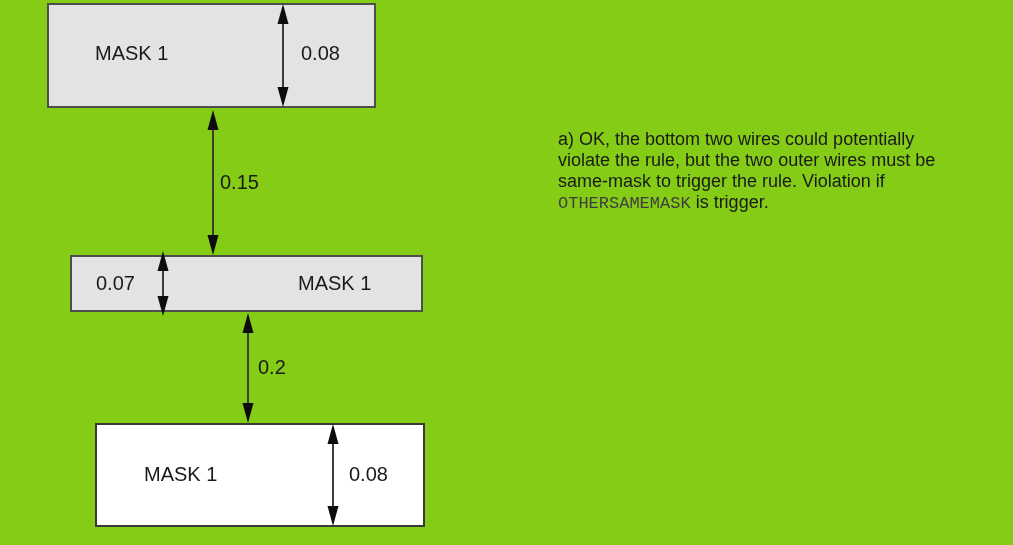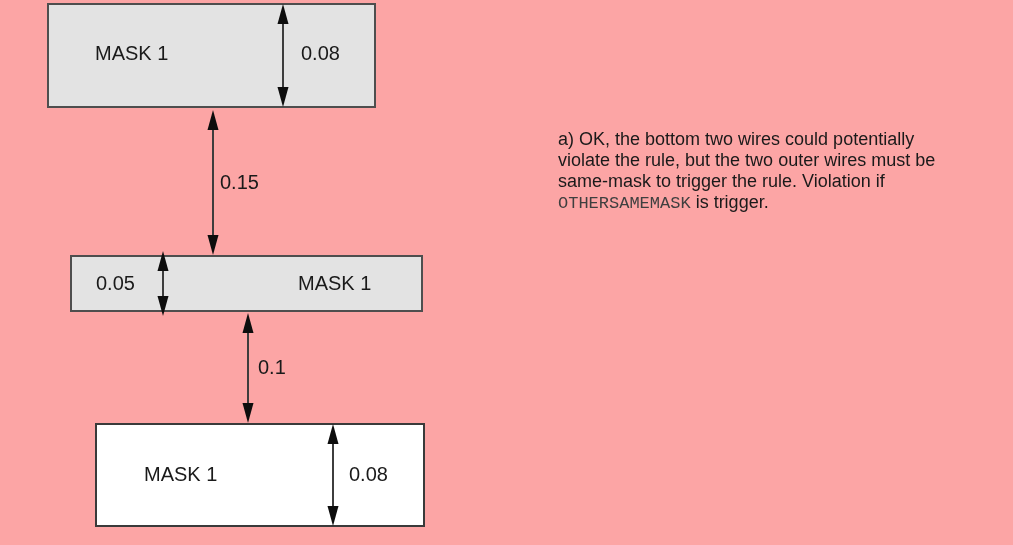--- a/index.html
+++ b/index.html
@@ -5,21 +5,21 @@
   html, body {
     margin: 0;
     padding: 0;
     background: #ffffff;
     font-family: "Liberation Sans", sans-serif;
   }
   .canvas {
     position: relative;
     width: 1013px;
     height: 545px;
-    background: #fca5a5;
+    background: #84cc16;
     overflow: hidden;
   }
   .rect {
     position: absolute;
     box-sizing: border-box;
   }
   .rect.gray {
     background: #e3e3e3;
     border: 2px solid #4e4e4e;
   }
@@ -72,34 +72,34 @@
   <span class="lbl" style="left:301px; top:53px;">0.08</span>
 
   <svg class="arrow" style="left:206px; top:110px;" width="14" height="145" viewBox="0 0 14 145">
     <line x1="7" y1="15" x2="7" y2="130"></line>
     <polygon points="7,0 12.5,20 1.5,20"></polygon>
     <polygon points="7,145 12.5,125 1.5,125"></polygon>
   </svg>
   <span class="lbl" style="left:220px; top:182px;">0.15</span>
 
   <div class="rect gray" style="left:70px; top:255px; width:353px; height:57px;"></div>
-  <span class="lbl" style="left:96px; top:283px;">0.05</span>
+  <span class="lbl" style="left:96px; top:283px;">0.07</span>
   <svg class="arrow" style="left:156px; top:251px;" width="14" height="65" viewBox="0 0 14 65">
     <line x1="7" y1="14" x2="7" y2="51"></line>
     <polygon points="7,0 12.5,20 1.5,20"></polygon>
     <polygon points="7,65 12.5,45 1.5,45"></polygon>
   </svg>
   <span class="lbl" style="left:298px; top:283px;">MASK 1</span>
 
   <svg class="arrow" style="left:241px; top:313px;" width="14" height="110" viewBox="0 0 14 110">
     <line x1="7" y1="15" x2="7" y2="95"></line>
     <polygon points="7,0 12.5,20 1.5,20"></polygon>
     <polygon points="7,110 12.5,90 1.5,90"></polygon>
   </svg>
-  <span class="lbl" style="left:258px; top:367px;">0.1</span>
+  <span class="lbl" style="left:258px; top:367px;">0.2</span>
 
   <div class="rect white" style="left:95px; top:423px; width:330px; height:104px;"></div>
   <span class="lbl" style="left:144px; top:474px;">MASK 1</span>
   <svg class="arrow" style="left:326px; top:424px;" width="14" height="102" viewBox="0 0 14 102">
     <line x1="7" y1="15" x2="7" y2="87"></line>
     <polygon points="7,0 12.5,20 1.5,20"></polygon>
     <polygon points="7,102 12.5,82 1.5,82"></polygon>
   </svg>
   <span class="lbl" style="left:349px; top:474px;">0.08</span>
 

